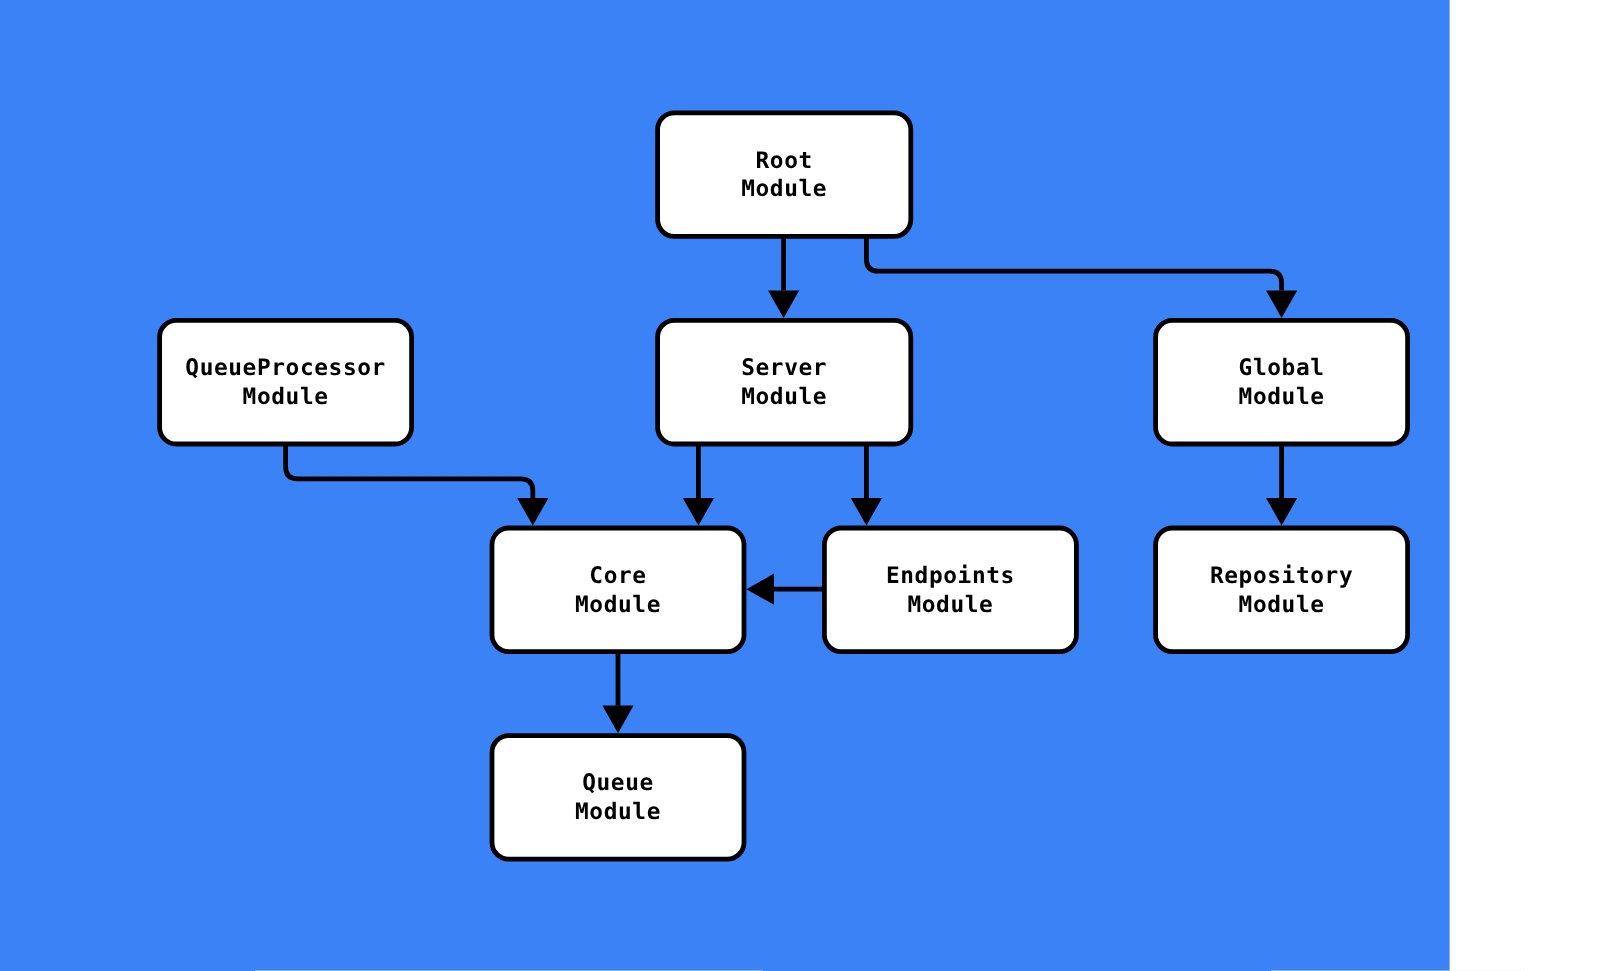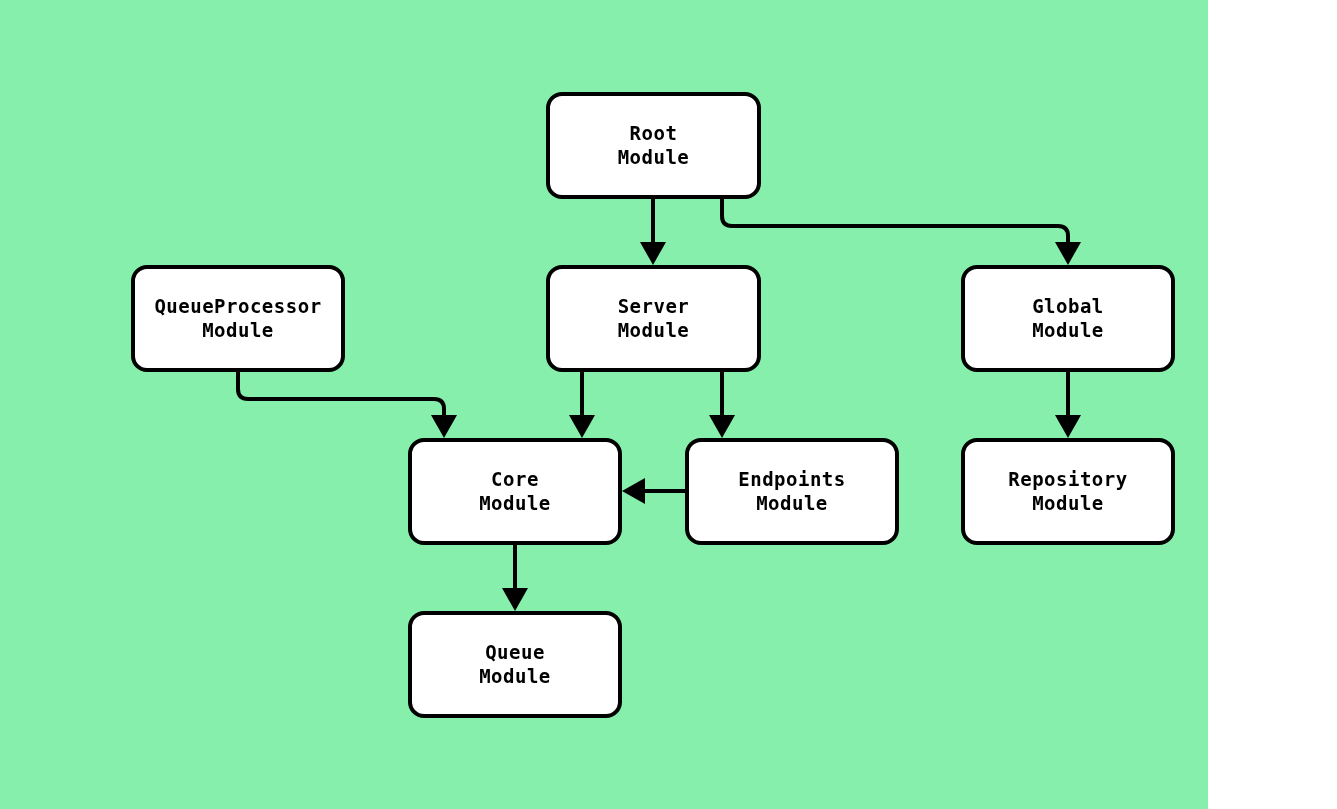--- a/index.html
+++ b/index.html
@@ -11,21 +11,21 @@
   body {
     width: 1337px;
     height: 809px;
     font-family: "DejaVu Sans Mono", "Liberation Mono", monospace;
     overflow: hidden;
   }
   #diagram-root {
     position: relative;
     width: 1208px;
     height: 809px;
-    background: #86efac;
+    background: #3b82f6;
   }
   svg#diagram-canvas {
     display: block;
     width: 1337px;
     height: 809px;
   }
   .node-shape {
     fill: #ffffff;
     stroke: #000000;
     stroke-width: 4;

